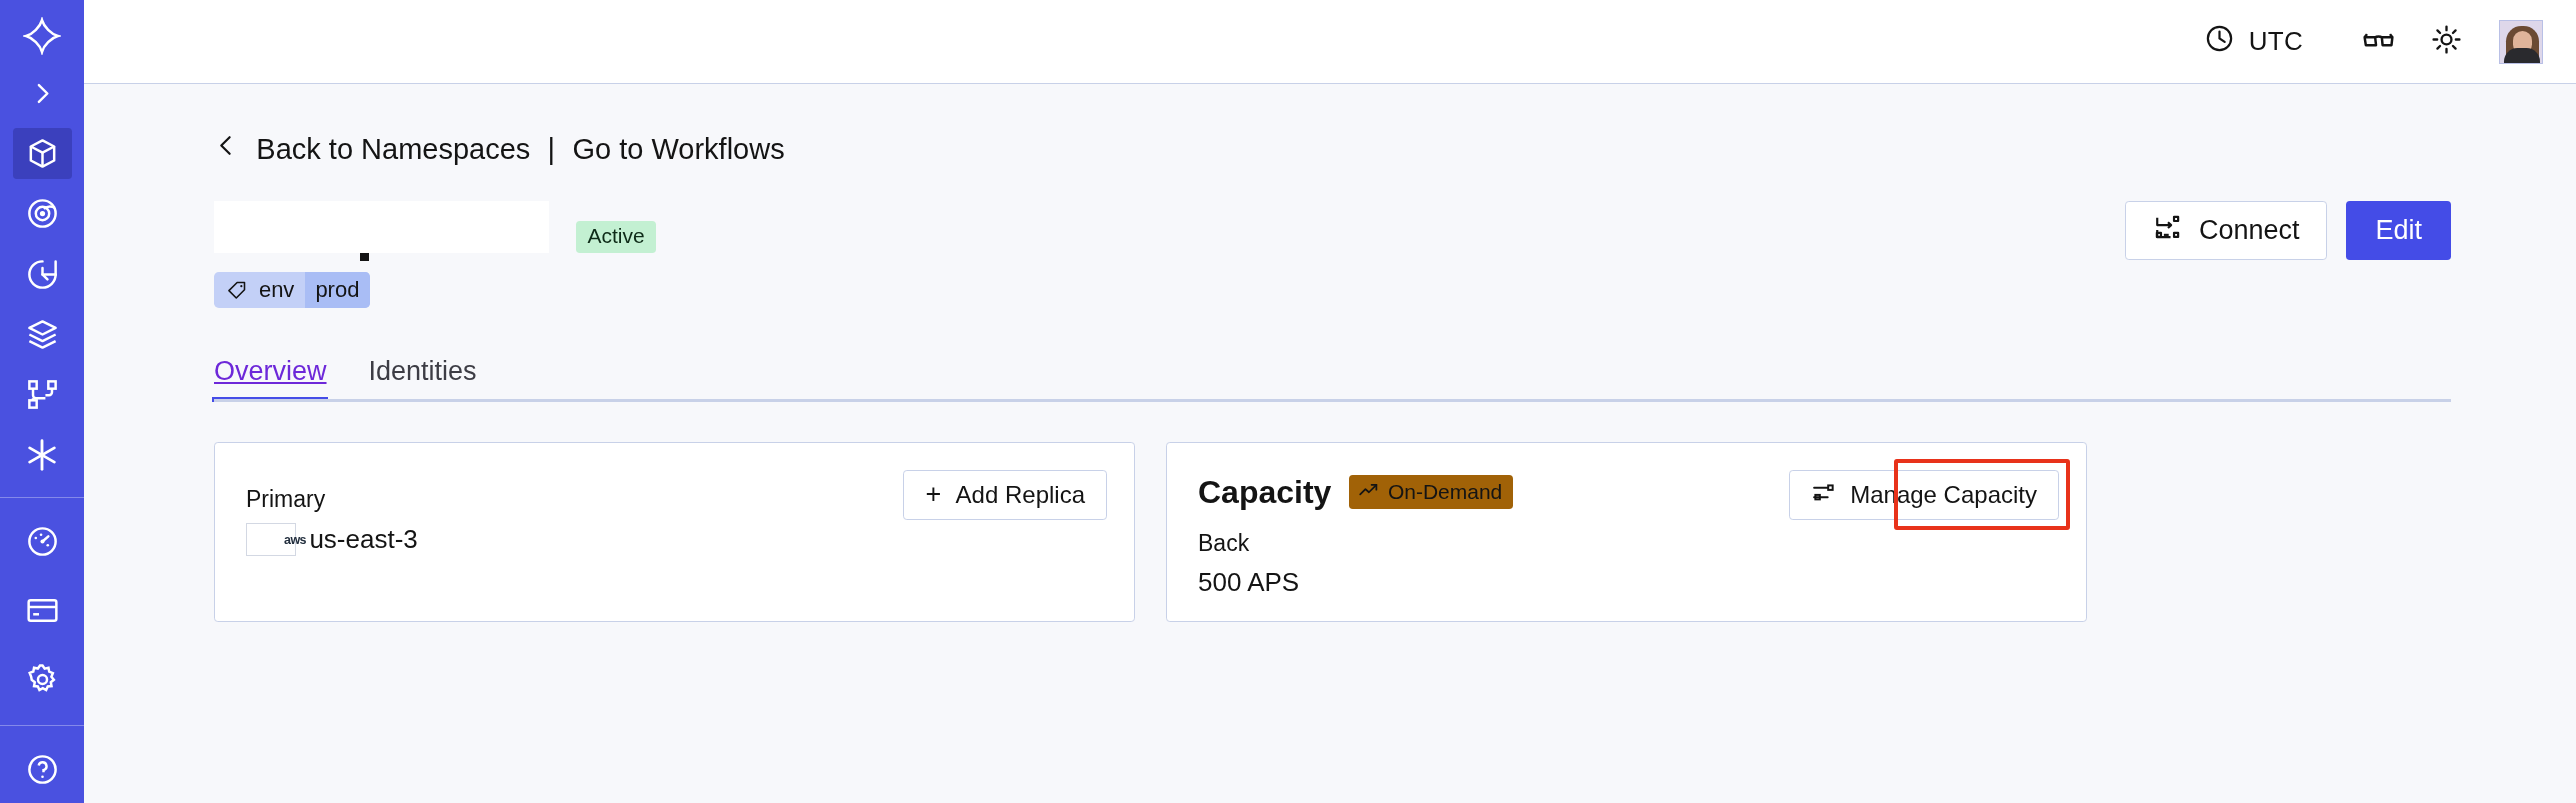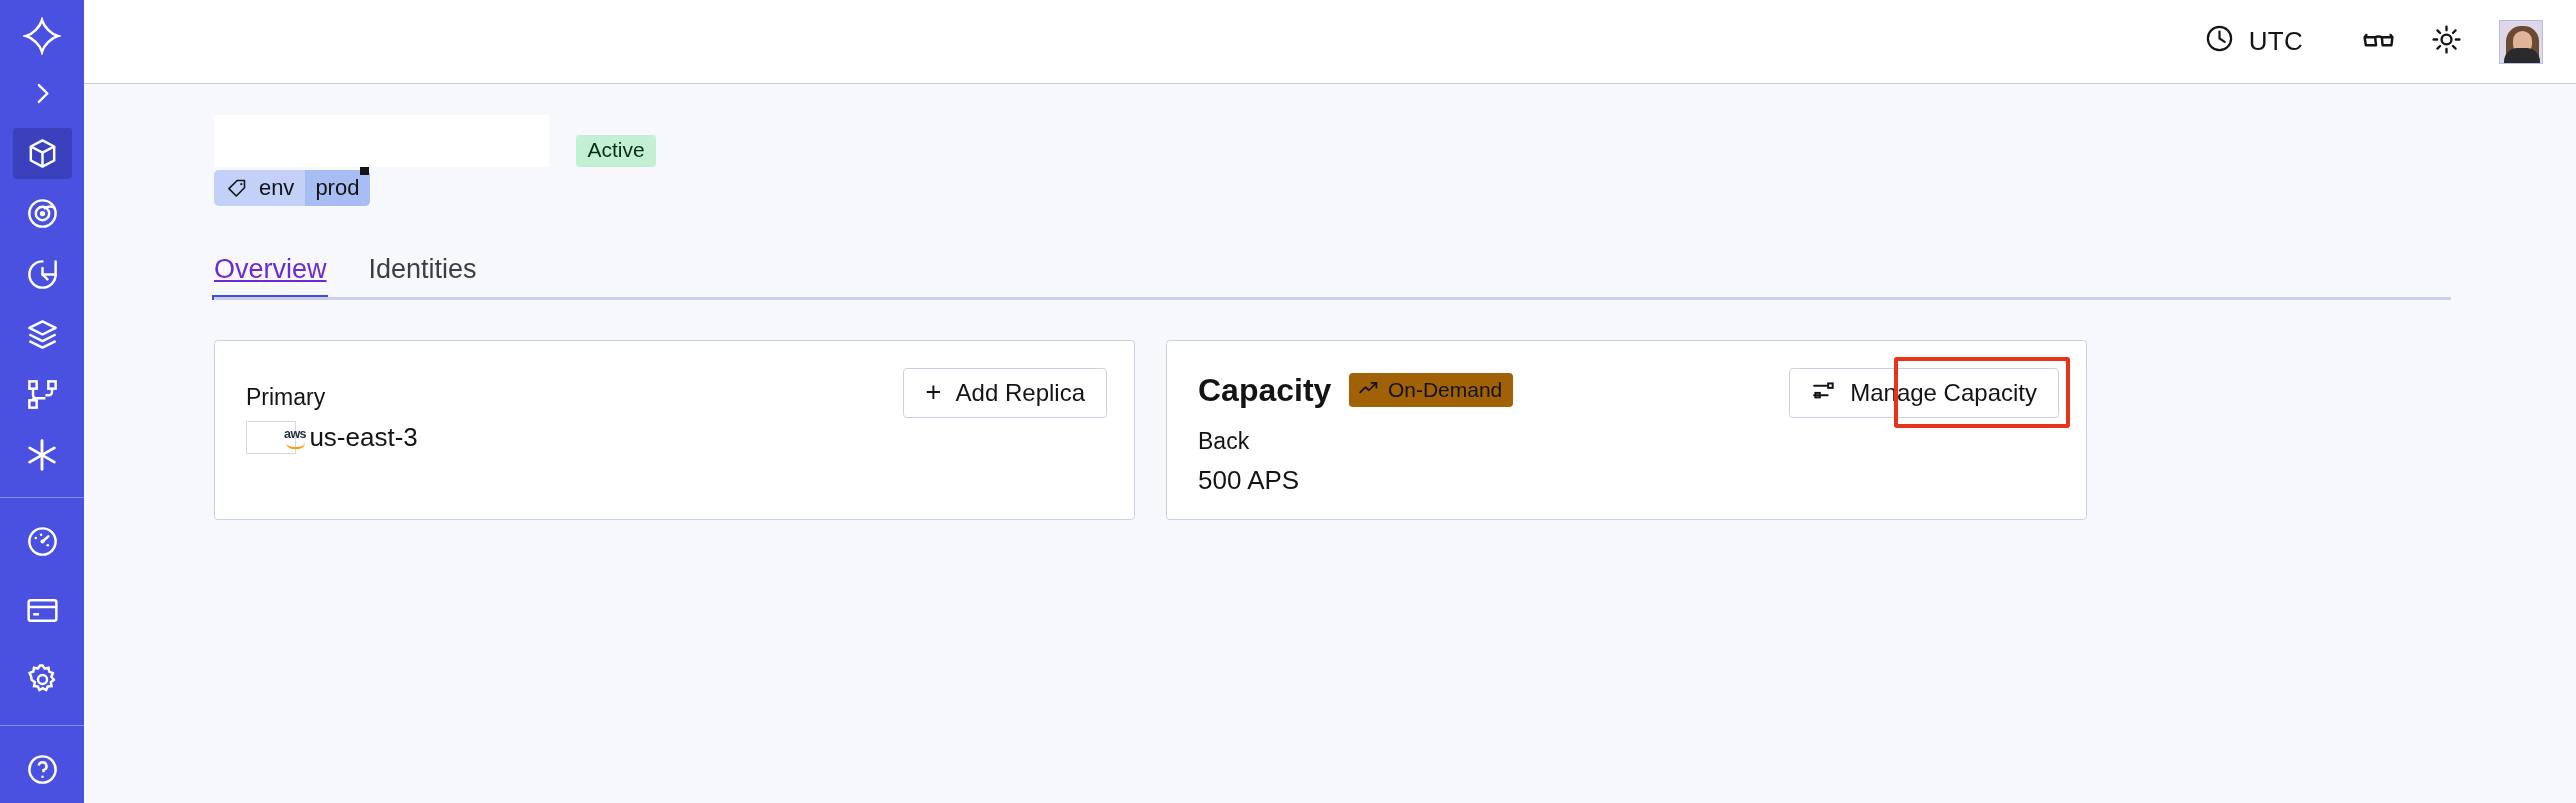--- a/index.html
+++ b/index.html
@@ -193,21 +193,21 @@
     padding: 0 29px;
     background: #444ce7;
     color: #ffffff;
     border: none;
     border-radius: 3.8px;
     font-size: 27px;
     cursor: pointer;
     display:flex; align-items:center;
   }
 
-  .tagrow { margin-top: 3px; height: 38px; display: flex; }
+  .tagrow { margin-top: 19px; height: 38px; display: flex; }
   .tag-pill {
     display: inline-flex; align-items: center;
     background: #c3d0f7;
     border-radius: 4.8px;
     height: 36px;
     padding: 0 0 0 13.4px;
     font-size: 22px;
     color: #141414;
     overflow: hidden;
   }
@@ -288,21 +288,21 @@
     line-height: 1;
   }
   .card-label { font-size: 23px; color: #141414; margin-top: 16.3px; }
   .card-value { font-size: 26px; color: #141414; margin-top: 9.6px; display: flex; align-items: center; gap: 13.4px; }
   .card-value.ret { margin-top: 25px; font-size: 26px; }
 
   .aws-badge {
     width: 33px; height: 33px;
     border: 1px solid #d3d8e3;
     background: #fff;
-    display: flex; flex-direction: column;
+    display: flex; flex-direction: row;
     align-items: center; justify-content: center;
     flex: 0 0 33px;
     position: relative;
     padding-left: 48px;
   }
   .aws-badge .aws-txt {
     font-size: 12.5px; font-weight: bold; color: #232f3e;
     line-height: 1; letter-spacing: -0.5px; margin-top: 1.9px;
   }
   .aws-badge .aws-swoosh {
@@ -513,25 +513,52 @@
           <div class="hair"></div>
           <div class="face"></div>
           <div class="body"></div>
         </div>
       </div>
     </header>
 
     <div class="content">
       <div class="inner">
 
+        <div class="breadcrumb">
+          <span>
+            <svg width="25" height="29" viewBox="0 0 24 24" fill="none" stroke="#141414" stroke-width="2.1" stroke-linecap="round" stroke-linejoin="round">
+              <polyline points="15 4 7 12 15 20"></polyline>
+            </svg>
+          </span>
+          <span class="bc-link">Back to Namespaces</span>
+          <span class="bc-sep">|</span>
+          <span class="bc-link">Go to Workflows</span>
+        </div>
 
         <div class="titlerow">
           <div class="ns-title-redacted"></div>
           <span class="status-badge">Active</span>
 
+          <div class="actions">
+            <button class="btn-connect">
+              <span>
+                <svg width="29" height="29" viewBox="0 0 24 24" fill="none" stroke="#141414" stroke-width="1.8" stroke-linejoin="round">
+                  <path d="M3.5 4v6h11"></path>
+                  <polyline points="12.4 7.6 15 10 12.4 12.4" fill="none"></polyline>
+                  <rect x="17.4" y="3.2" width="3.4" height="3.4"></rect>
+                  <path d="M3.5 14v6h11"></path>
+                  <rect x="3.2" y="16.4" width="3.4" height="3.4"></rect>
+                  <rect x="17.4" y="16.4" width="3.4" height="3.4"></rect>
+                  <path d="M9 18.1h4"></path>
+                </svg>
+              </span>
+              <span>Connect</span>
+            </button>
+            <button class="btn-edit">Edit</button>
+          </div>
         </div>
 
         <div class="tagrow">
           <span class="tag-pill">
             <span class="tg-icon">
               <svg width="21" height="21" viewBox="0 0 24 24" fill="none" stroke="#141414" stroke-width="1.8" stroke-linejoin="round">
                 <path d="M11.6 2.8H20v8.4l-9.4 9.4-8.4-8.4z"></path>
                 <circle cx="16.4" cy="7.1" r="1.25" fill="#141414" stroke="none"></circle>
               </svg>
             </span>

